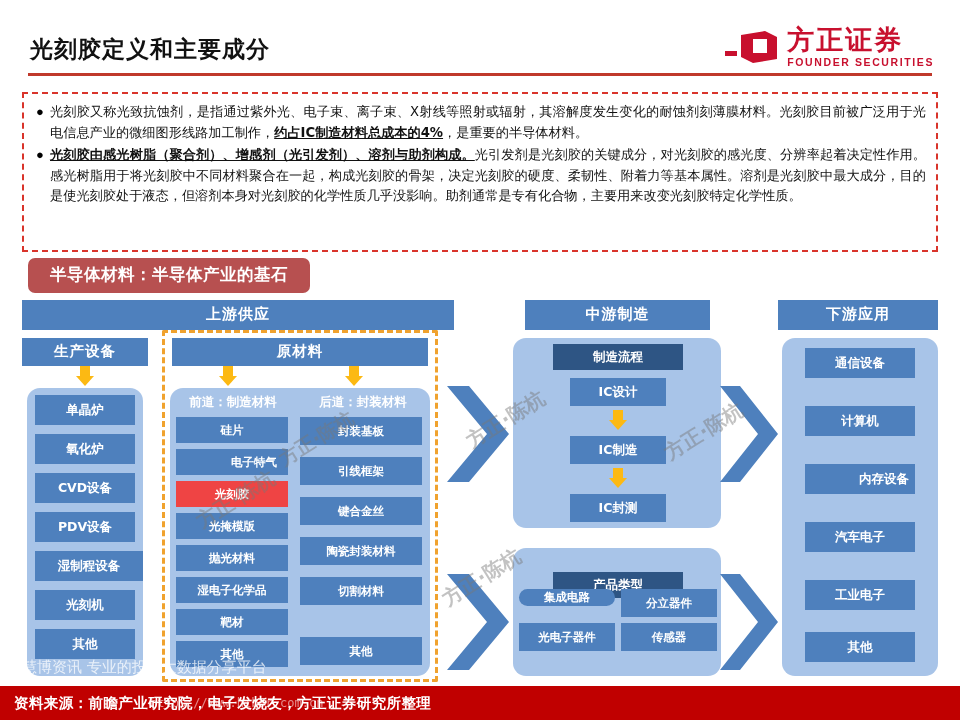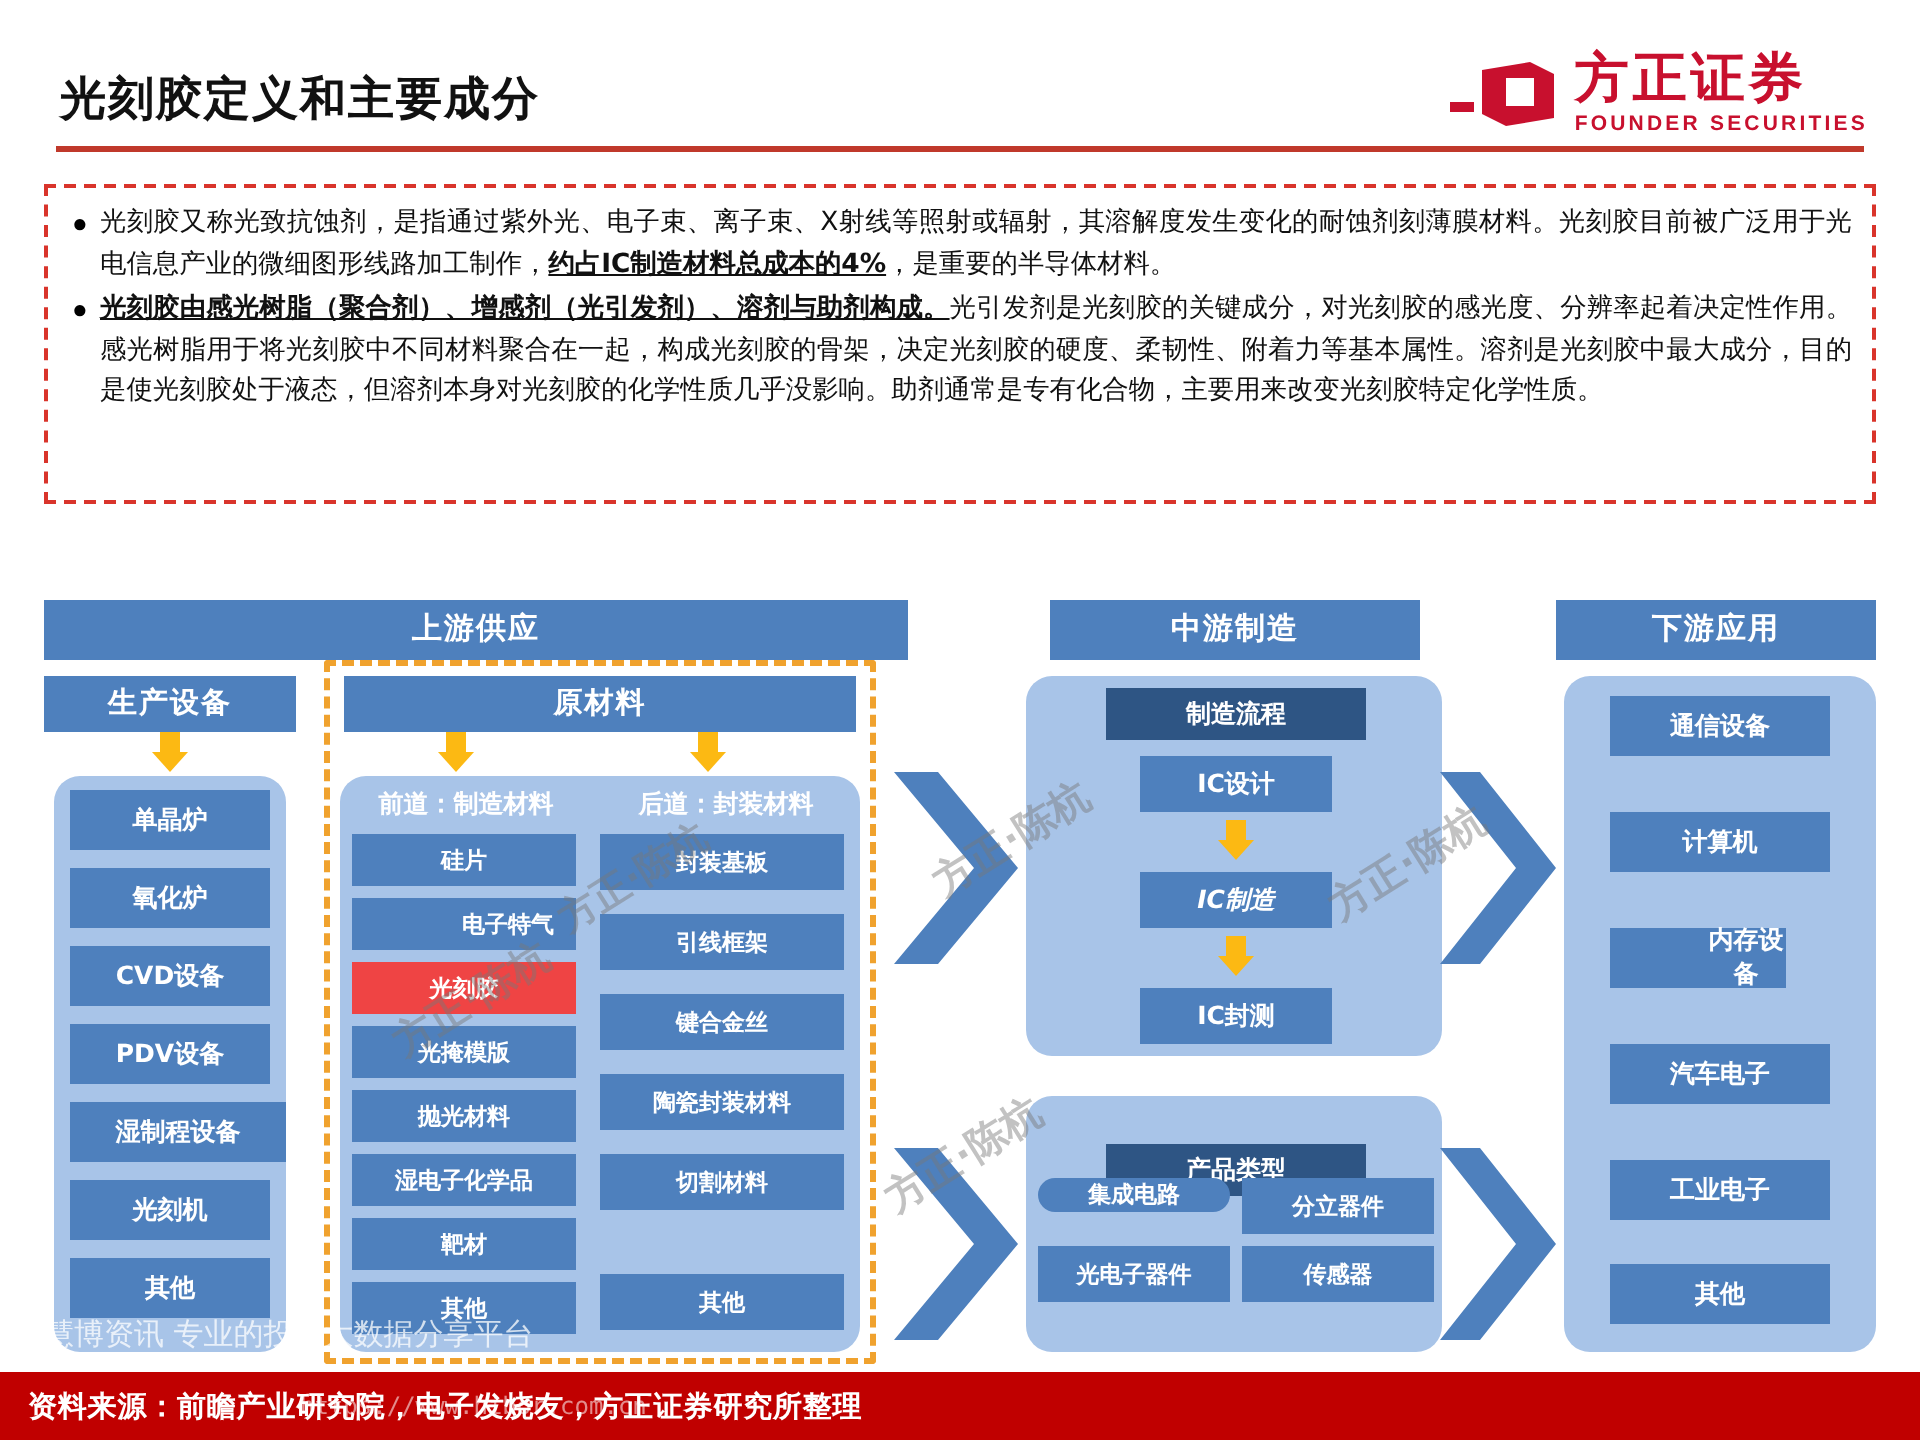--- a/index.html
+++ b/index.html
@@ -174,20 +174,23 @@
       </div>
     </div>
     <div class="bullet-row">
       <div class="bullet-dot">●</div>
       <div class="bullet-text">
         <span class="em-bold-ul">光刻胶由感光树脂（聚合剂）、增感剂（光引发剂）、溶剂与助剂构成。</span><span>光引发剂是光刻胶的关键成分，对光刻胶的感光度、分辨率起着决定性作用。感光树脂用于将光刻胶中不同材料聚合在一起，构成光刻胶的骨架，决定光刻胶的硬度、柔韧性、附着力等基本属性。溶剂是光刻胶中最大成分，目的是使光刻胶处于液态，但溶剂本身对光刻胶的化学性质几乎没影响。助剂通常是专有化合物，主要用来改变光刻胶特定化学性质。</span>
       </div>
     </div>
   </div>
 
+  <div class="section-banner">
+    <span class="hl">半导体材料：半导体产业的基石</span>
+  </div>
 
   <div class="diagram">
 
     <div class="tier-head" style="left:22px; top:4px; width:432px;">上游供应</div>
     <div class="tier-head" style="left:525px; top:4px; width:185px;">中游制造</div>
     <div class="tier-head" style="left:778px; top:4px; width:160px;">下游应用</div>
 
     <div class="dashed-orange" style="left:162px; top:34px; width:276px; height:352px;"></div>
 
     <div class="col-head" style="left:22px; top:42px; width:126px;">生产设备</div>
@@ -246,21 +249,21 @@
       </svg>
     </div>
 
     <div class="panel" style="left:513px; top:42px; width:208px; height:190px;"></div>
     <div class="chip navy" style="left:553px; top:48px; width:130px; height:26px;">制造流程</div>
     <div class="chip" style="left:570px; top:82px; width:96px; height:28px;">IC设计</div>
     <div class="arrow-down" style="left:609px; top:114px;">
       <div class="shaft"></div>
         <div class="head"></div>
     </div>
-    <div class="chip" style="left:570px; top:140px; width:96px; height:28px;font-style:italic;">IC制造</div>
+    <div class="chip" style="left:570px; top:140px; width:96px; height:28px;">IC制造</div>
     <div class="arrow-down" style="left:609px; top:172px;">
       <div class="shaft"></div>
         <div class="head"></div>
     </div>
     <div class="chip" style="left:570px; top:198px; width:96px; height:28px;">IC封测</div>
 
     <div class="panel" style="left:513px; top:252px; width:208px; height:128px;"></div>
     <div class="chip navy" style="left:553px; top:276px; width:130px; height:26px;">产品类型</div>
     <div class="chip small" style="left:519px; top:293px; width:96px; height:17px;border-radius:14px;">集成电路</div>
     <div class="chip small" style="left:621px; top:293px; width:96px; height:28px;">分立器件</div>
@@ -274,21 +277,21 @@
     </div>
     <div class="chevron" style="left:720px; top:270px;">
       <svg width="64" height="112" viewBox="0 0 64 112">
         <polygon points="0,8 20,8 58,56 20,104 0,104 38,56" fill="#4e80bd"></polygon>
       </svg>
     </div>
 
     <div class="panel" style="left:782px; top:42px; width:156px; height:338px;"></div>
     <div class="chip" style="left:805px; top:52px; width:110px; height:30px;">通信设备</div>
     <div class="chip" style="left:805px; top:110px; width:110px; height:30px;">计算机</div>
-    <div class="chip" style="left:805px; top:168px; width:88px; height:30px;padding-left:48px;">内存设备</div>
+    <div class="chip" style="left:805px; top:168px; width:110px; height:30px;padding-left:48px;">内存设备</div>
     <div class="chip" style="left:805px; top:226px; width:110px; height:30px;">汽车电子</div>
     <div class="chip" style="left:805px; top:284px; width:110px; height:30px;">工业电子</div>
     <div class="chip" style="left:805px; top:336px; width:110px; height:30px;">其他</div>
 
     <div class="wm" style="left:192px; top:190px; font-size:20px; transform:rotate(-32deg);">方正·陈杭</div>
     <div class="wm" style="left:462px; top:110px; font-size:20px; transform:rotate(-32deg);">方正·陈杭</div>
     <div class="wm" style="left:660px; top:122px; font-size:20px; transform:rotate(-32deg);">方正·陈杭</div>
     <div class="wm" style="left:438px; top:268px; font-size:20px; transform:rotate(-32deg);">方正·陈杭</div>
     <div class="wm" style="left:275px; top:130px; font-size:19px; transform:rotate(-32deg);">方正·陈杭</div>
   </div>

